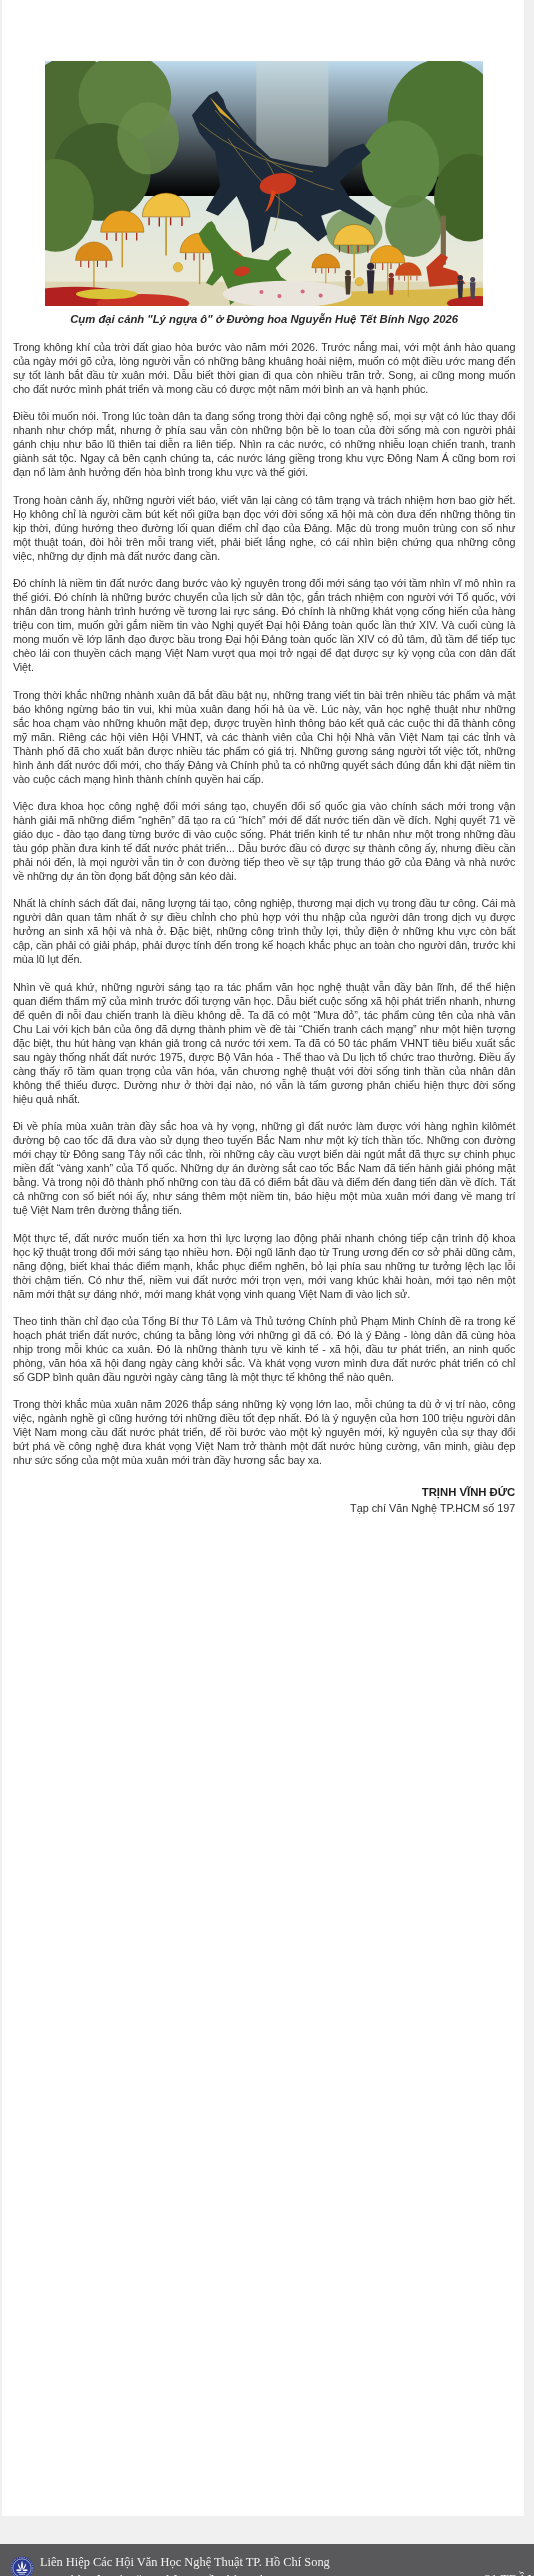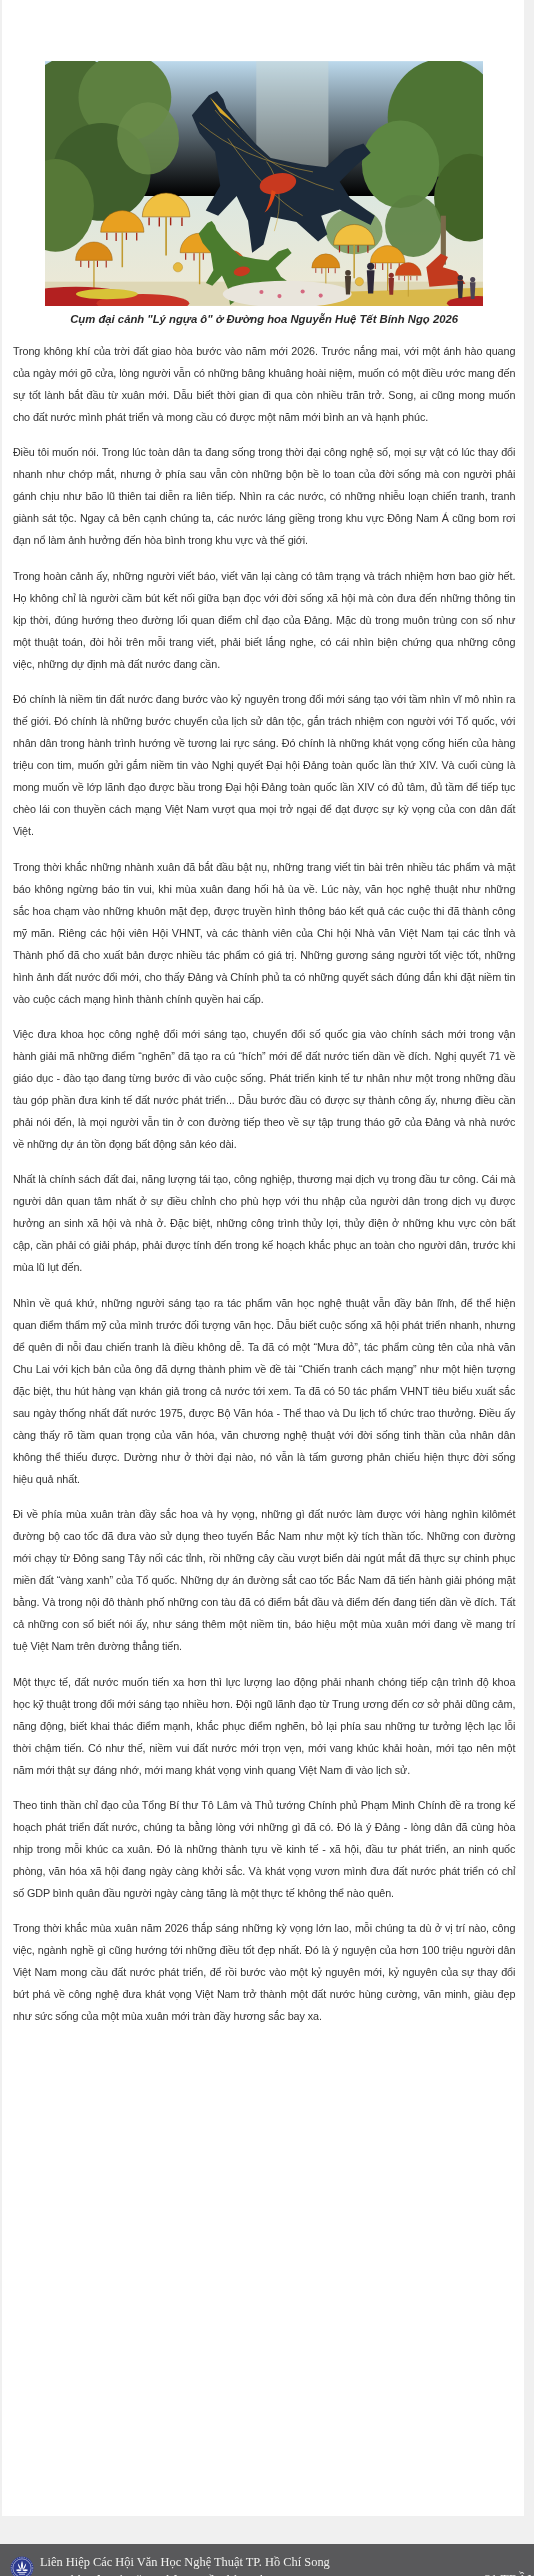--- a/index.html
+++ b/index.html
@@ -34,21 +34,21 @@
     text-align:center;
     font-style:italic;
     font-weight:600;
     font-size:11.3px;
     line-height:13.4px;
     color:#2a2a2a;
   }
   .para {
     margin:0 0 13.4px 0;
     font-size:10.8px;
-    line-height:22px;
+    line-height:14px;
     color:#333333;
     text-align:justify;
     letter-spacing:-0.1px;
   }
   .signature { margin-top:17.5px; text-align:right; }
   .author { font-weight:bold; font-size:11.3px; line-height:14px; color:#1e1e1e; }
   .source { font-size:10.8px; line-height:14px; color:#2d2d2d; margin-top:2.1px; }
 
   .page-gap { height:28px; background:#f0f0f0; }
 
@@ -189,20 +189,24 @@
     <p class="para">Đó chính là niềm tin đất nước đang bước vào kỷ nguyên trong đổi mới sáng tạo với tầm nhìn vĩ mô nhìn ra thế giới. Đó chính là những bước chuyển của lịch sử dân tộc, gắn trách nhiệm con người với Tổ quốc, với nhân dân trong hành trình hướng về tương lai rực sáng. Đó chính là những khát vọng cống hiến của hàng triệu con tim, muốn gửi gắm niềm tin vào Nghị quyết Đại hội Đảng toàn quốc lần thứ XIV. Và cuối cùng là mong muốn về lớp lãnh đạo được bầu trong Đại hội Đảng toàn quốc lần XIV có đủ tâm, đủ tầm để tiếp tục chèo lái con thuyền cách mạng Việt Nam vượt qua mọi trở ngại để đạt được sự kỳ vọng của con dân đất Việt.</p>
     <p class="para">Trong thời khắc những nhành xuân đã bắt đầu bật nụ, những trang viết tin bài trên nhiều tác phẩm và mặt báo không ngừng báo tin vui, khi mùa xuân đang hối hả ùa về. Lúc này, văn học nghệ thuật như những sắc hoa chạm vào những khuôn mặt đẹp, được truyền hình thông báo kết quả các cuộc thi đã thành công mỹ mãn. Riêng các hội viên Hội VHNT, và các thành viên của Chi hội Nhà văn Việt Nam tại các tỉnh và Thành phố đã cho xuất bản được nhiều tác phẩm có giá trị. Những gương sáng người tốt việc tốt, những hình ảnh đất nước đổi mới, cho thấy Đảng và Chính phủ ta có những quyết sách đúng đắn khi đặt niềm tin vào cuộc cách mạng hình thành chính quyền hai cấp.</p>
     <p class="para">Việc đưa khoa học công nghệ đổi mới sáng tạo, chuyển đổi số quốc gia vào chính sách mới trong vận hành giải mã những điểm “nghẽn” đã tạo ra cú “hích” mới để đất nước tiến dần về đích. Nghị quyết 71 về giáo dục - đào tạo đang từng bước đi vào cuộc sống. Phát triển kinh tế tư nhân như một trong những đầu tàu góp phần đưa kinh tế đất nước phát triển... Dẫu bước đầu có được sự thành công ấy, nhưng điều cần phải nói đến, là mọi người vẫn tin ở con đường tiếp theo về sự tập trung tháo gỡ của Đảng và nhà nước về những dự án tồn đọng bất động sản kéo dài.</p>
     <p class="para">Nhất là chính sách đất đai, năng lượng tái tạo, công nghiệp, thương mại dịch vụ trong đầu tư công. Cái mà người dân quan tâm nhất ở sự điều chỉnh cho phù hợp với thu nhập của người dân trong dịch vụ được hưởng an sinh xã hội và nhà ở. Đặc biệt, những công trình thủy lợi, thủy điện ở những khu vực còn bất cập, cần phải có giải pháp, phải được tính đến trong kế hoạch khắc phục an toàn cho người dân, trước khi mùa lũ lụt đến.</p>
     <p class="para">Nhìn về quá khứ, những người sáng tạo ra tác phẩm văn học nghệ thuật vẫn đầy bản lĩnh, để thể hiện quan điểm thẩm mỹ của mình trước đối tượng văn học. Dẫu biết cuộc sống xã hội phát triển nhanh, nhưng để quên đi nỗi đau chiến tranh là điều không dễ. Ta đã có một “Mưa đỏ”, tác phẩm cùng tên của nhà văn Chu Lai với kịch bản của ông đã dựng thành phim về đề tài “Chiến tranh cách mạng” như một hiện tượng đặc biệt, thu hút hàng vạn khán giả trong cả nước tới xem. Ta đã có 50 tác phẩm VHNT tiêu biểu xuất sắc sau ngày thống nhất đất nước 1975, được Bộ Văn hóa - Thể thao và Du lịch tổ chức trao thưởng. Điều ấy càng thấy rõ tầm quan trọng của văn hóa, văn chương nghệ thuật với đời sống tinh thần của nhân dân không thể thiếu được. Dường như ở thời đại nào, nó vẫn là tấm gương phản chiếu hiện thực đời sống hiệu quả nhất.</p>
     <p class="para">Đi về phía mùa xuân tràn đầy sắc hoa và hy vọng, những gì đất nước làm được với hàng nghìn kilômét đường bộ cao tốc đã đưa vào sử dụng theo tuyến Bắc Nam như một kỳ tích thần tốc. Những con đường mới chạy từ Đông sang Tây nối các tỉnh, rồi những cây cầu vượt biển dài ngút mắt đã thực sự chinh phục miền đất “vàng xanh” của Tổ quốc. Những dự án đường sắt cao tốc Bắc Nam đã tiến hành giải phóng mặt bằng. Và trong nội đô thành phố những con tàu đã có điểm bắt đầu và điểm đến đang tiến dần về đích. Tất cả những con số biết nói ấy, như sáng thêm một niềm tin, báo hiệu một mùa xuân mới đang về mang trí tuệ Việt Nam trên đường thẳng tiến.</p>
     <p class="para">Một thực tế, đất nước muốn tiến xa hơn thì lực lượng lao động phải nhanh chóng tiếp cận trình độ khoa học kỹ thuật trong đổi mới sáng tạo nhiều hơn. Đội ngũ lãnh đạo từ Trung ương đến cơ sở phải dũng cảm, năng động, biết khai thác điểm mạnh, khắc phục điểm nghẽn, bỏ lại phía sau những tư tưởng lệch lạc lỗi thời chậm tiến. Có như thế, niềm vui đất nước mới trọn vẹn, mới vang khúc khải hoàn, mới tạo nên một năm mới thật sự đáng nhớ, mới mang khát vọng vinh quang Việt Nam đi vào lịch sử.</p>
     <p class="para">Theo tinh thần chỉ đạo của Tổng Bí thư Tô Lâm và Thủ tướng Chính phủ Phạm Minh Chính đề ra trong kế hoạch phát triển đất nước, chúng ta bằng lòng với những gì đã có. Đó là ý Đảng - lòng dân đã cùng hòa nhịp trong mỗi khúc ca xuân. Đó là những thành tựu về kinh tế - xã hội, đầu tư phát triển, an ninh quốc phòng, văn hóa xã hội đang ngày càng khởi sắc. Và khát vọng vươn mình đưa đất nước phát triển có chỉ số GDP bình quân đầu người ngày càng tăng là một thực tế không thể nào quên.</p>
     <p class="para">Trong thời khắc mùa xuân năm 2026 thắp sáng những kỳ vọng lớn lao, mỗi chúng ta dù ở vị trí nào, công việc, ngành nghề gì cũng hướng tới những điều tốt đẹp nhất. Đó là ý nguyện của hơn 100 triệu người dân Việt Nam mong cầu đất nước phát triển, để rồi bước vào một kỷ nguyên mới, kỷ nguyên của sự thay đổi bứt phá về công nghệ đưa khát vọng Việt Nam trở thành một đất nước hùng cường, văn minh, giàu đẹp như sức sống của một mùa xuân mới tràn đầy hương sắc bay xa.</p>
 
+    <div class="signature">
+      <div class="author">TRỊNH VĨNH ĐỨC</div>
+      <div class="source">Tạp chí Văn Nghệ TP.HCM số 197</div>
+    </div>
   </div>
 
   <div class="page-gap"></div>
 
   <footer class="footer">
     <span class="logo">
       <svg viewBox="0 0 46 46" width="24" height="24" xmlns="http://www.w3.org/2000/svg">
         <circle cx="23" cy="23" r="22" fill="#2c3a8e"></circle>
         <circle cx="23" cy="23" r="17.5" fill="none" stroke="#ffffff" stroke-width="1"></circle>
         <circle cx="23" cy="23" r="20.5" fill="none" stroke="#ffffff" stroke-width="1.4" stroke-dasharray="1.2 2.4"></circle>

